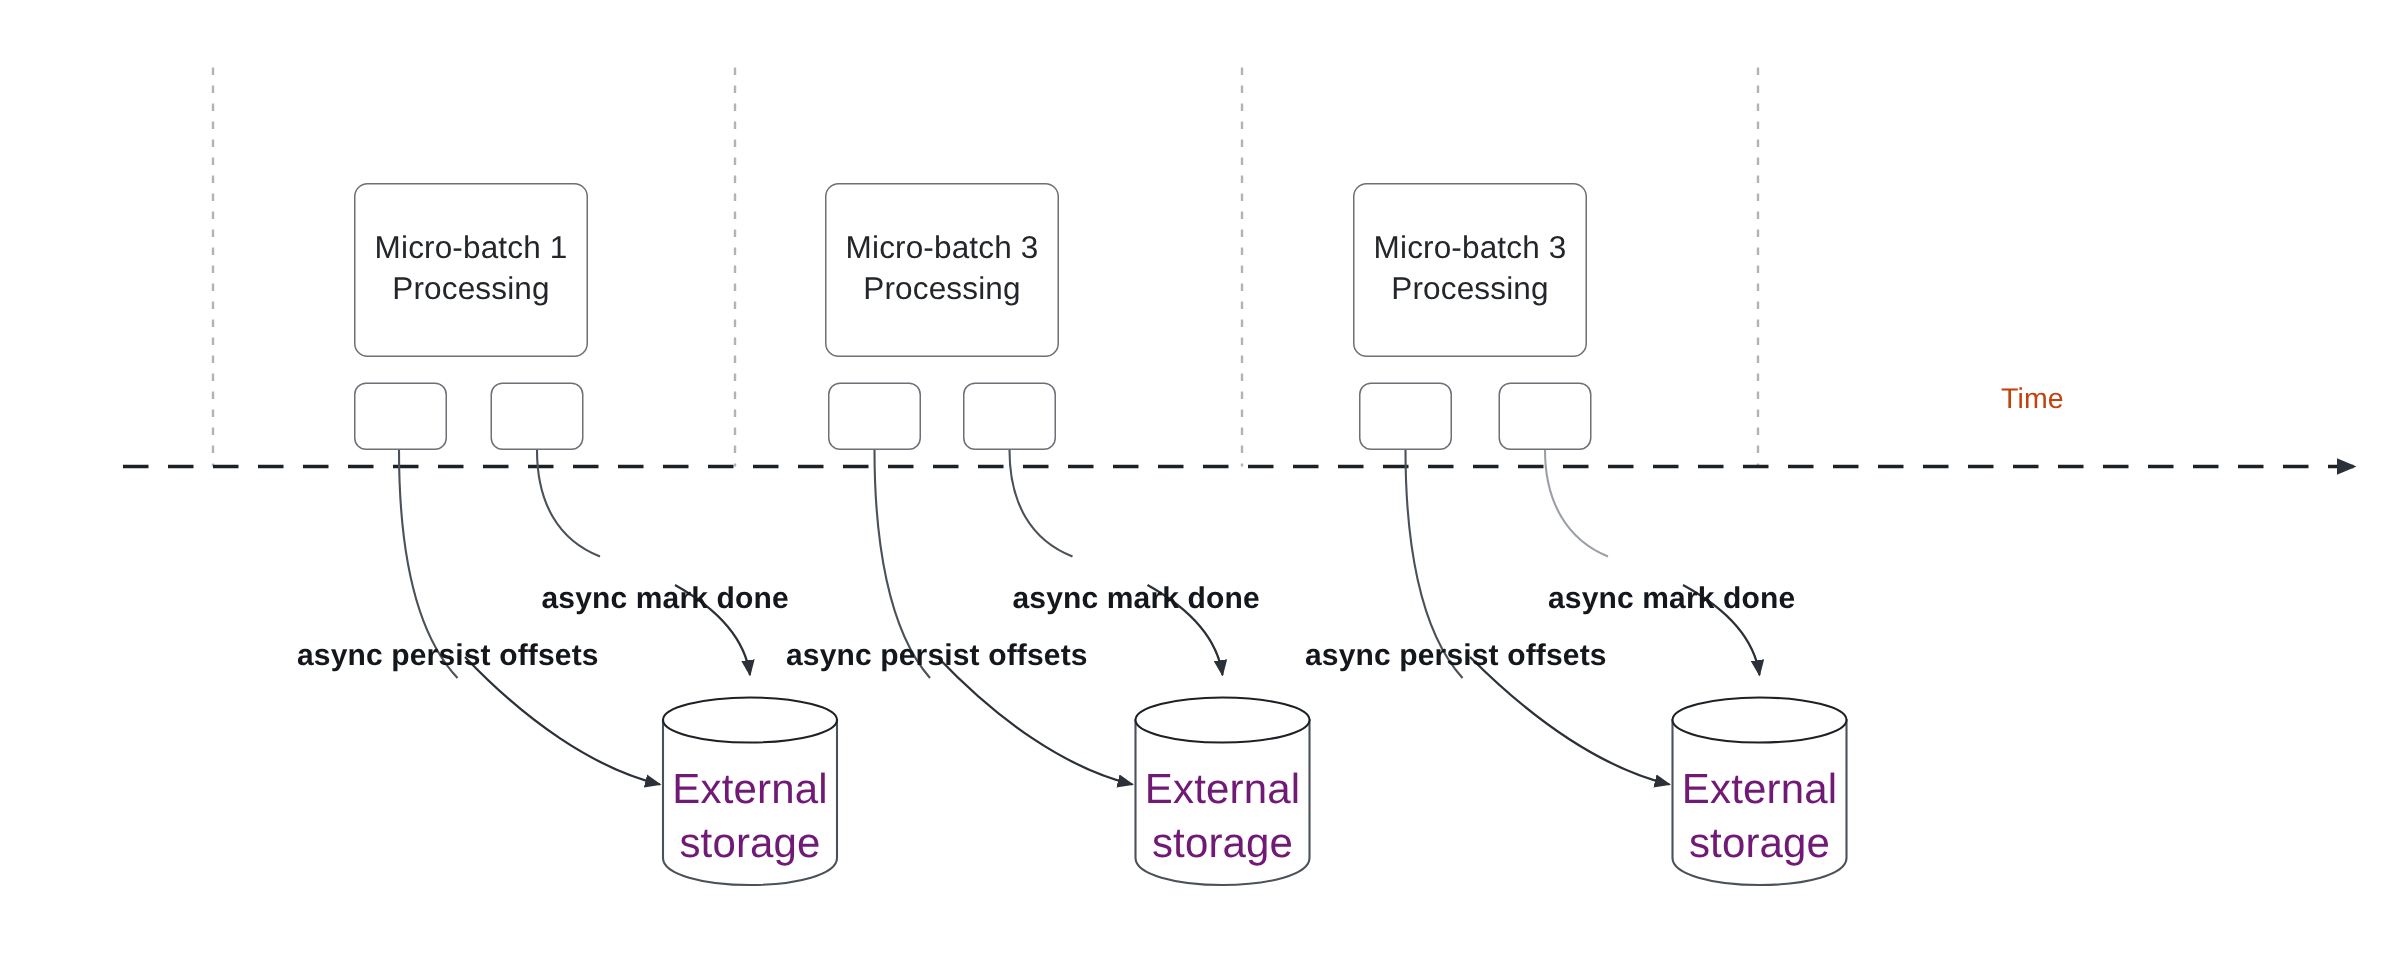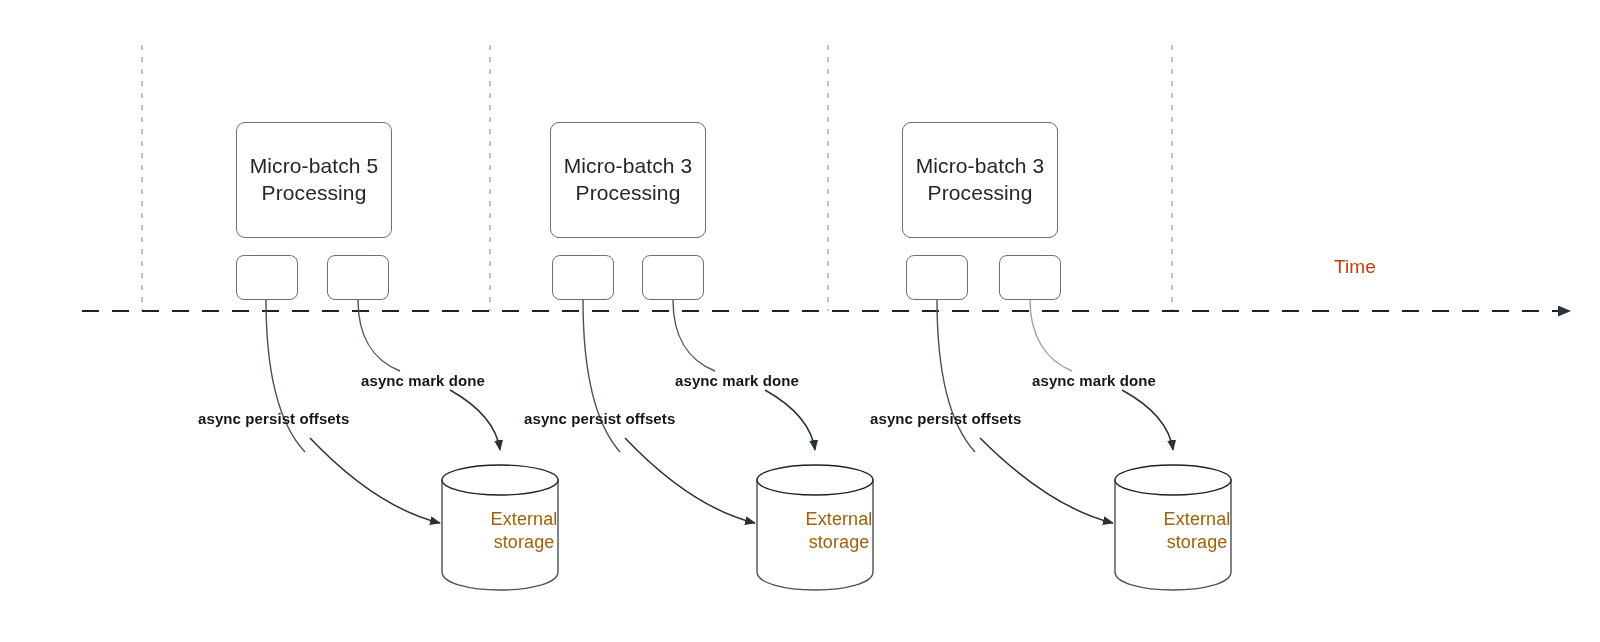--- a/index.html
+++ b/index.html
@@ -43,34 +43,34 @@
   .nodebox-sm {
     position: absolute;
     box-sizing: border-box;
     border: 1.3px solid #6b7177;
     border-radius: 8px;
     background: #ffffff;
   }
   .cyl-label {
     position: absolute;
     text-align: center;
-    color: #a16207;
-    font-size: 18px;
+    color: #701a75;
+    font-size: 28px;
     line-height: 1.28;
     letter-spacing: 0.1px;
     pointer-events: none;
-    margin-left: 24px;
   }
   .edge-label {
     position: absolute;
-    font-size: 15px;
+    font-size: 20px;
     font-weight: bold;
     color: #14181c;
     white-space: nowrap;
     letter-spacing: 0.1px;
+    margin-top: 16px;
   }
   .axis-label {
     position: absolute;
     font-size: 19px;
     color: #c2410c;
     white-space: nowrap;
     letter-spacing: 0.1px;
   }
 </style>
 </head>
@@ -129,21 +129,21 @@
       <ellipse cx="815" cy="480" rx="58" ry="15" fill="#ffffff" stroke="#1c2126" stroke-width="1.4"></ellipse>
     </g>
     <g>
       <path d="M 1115,480 L 1115,572 C 1115,583 1142,590 1173,590 C 1204,590 1231,583 1231,572 L 1231,480 Z" fill="#ffffff" stroke="#4a5158" stroke-width="1.4"></path>
       <ellipse cx="1173" cy="480" rx="58" ry="15" fill="#ffffff" stroke="#1c2126" stroke-width="1.4"></ellipse>
     </g>
   </svg>
 
   <div class="nodebox" style="left:236px; top:122px; width:156px; height:116px;">
     <span>
-      <span>Micro-batch 5</span><br>
+      <span>Micro-batch 1</span><br>
       <span>Processing</span>
     </span>
   </div>
   <div class="nodebox-sm" style="left:236px; top:255px; width:62px; height:45px;"></div>
   <div class="nodebox-sm" style="left:327px; top:255px; width:62px; height:45px;"></div>
   <div class="edge-label" style="left:198px; top:410px;">async persist offsets</div>
   <div class="edge-label" style="left:361px; top:372px;">async mark done</div>
   <div class="cyl-label" style="left:442px; top:508px; width:116px;">
     <span>External</span><br>
     <span>storage</span>

